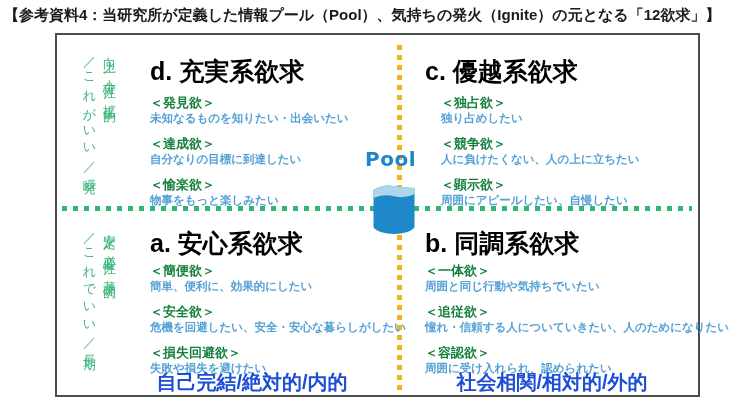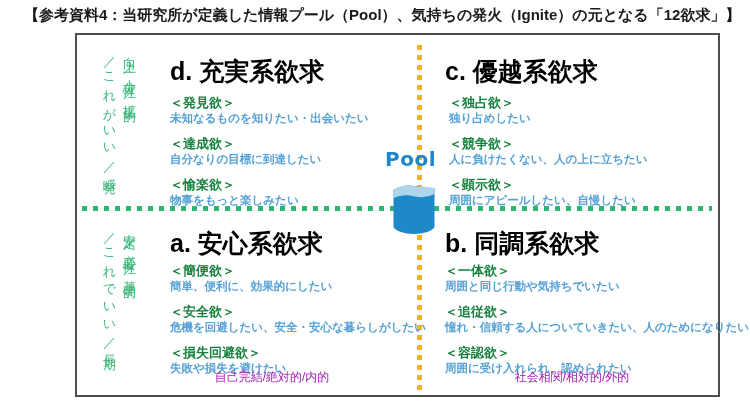--- a/index.html
+++ b/index.html
@@ -1,18 +1,18 @@
 <!DOCTYPE html>
 <html><head>
 <meta charset="utf-8">
 <style>
   * { margin:0; padding:0; box-sizing:border-box; }
   html,body { width:750px; height:419px; background:#ffffff; overflow:hidden;
     font-family:"Liberation Sans","DejaVu Sans",sans-serif; }
-  .stage { position:relative; width:622px; height:419px; background:#fff;margin-left:20px; }
+  .stage { position:relative; width:622px; height:419px; background:#fff; }
 
   .doc-title { position:absolute; left:4px; top:6px; width:600px;
     font-size:15px; font-weight:bold; color:#1a1a1a; letter-spacing:0px; white-space:nowrap; }
 
   .frame { position:absolute; left:55px; top:33px; width:645px; height:364px;
     border:2px solid #4d4d4d; background:#fff; }
 
   
   .v-line { position:absolute; left:340px; top:10px; width:5px; height:346px;
     background:repeating-linear-gradient(to bottom,#f2b41c 0 5px,transparent 5px 10px); }
@@ -29,34 +29,34 @@
   
   .q-title { position:absolute; font-size:25px; font-weight:bold; color:#000000; white-space:nowrap; }
   .q-items { position:absolute; }
   .q-item { margin-bottom:10px; }
   .q-item .lbl { font-size:13px; font-weight:bold; color:#15803d; line-height:16px; white-space:nowrap; }
   .q-item .dsc { font-size:11.5px; font-weight:600; color:#54a1d6; line-height:15px; white-space:nowrap; }
 
   .qt-d { left:93px;  top:20px; }
   .qi-d { left:93px;  top:60px; }
   .qt-c { left:368px; top:20px; }
-  .qi-c { left:372px; top:60px; }
+  .qi-c { left:384px; top:60px; }
   .qt-a { left:93px;  top:192px;text-align:right; }
   .qi-a { left:93px;  top:228px; }
   .qt-b { left:368px; top:192px; }
   .qi-b { left:368px; top:228px; }
 
   
   .pool-logo { position:absolute; left:308px; top:112px; width:60px;
     font-size:20px; font-weight:800; color:#1d87c9; letter-spacing:0.5px;
     font-family:"DejaVu Sans","Liberation Sans",sans-serif; }
   .pool-cyl { position:absolute; left:315px; top:145px; }
 
   
-  .o-caption { position:absolute; font-size:12px; font-weight:normal; color:#a21caf;
+  .o-caption { position:absolute; font-size:20px; font-weight:bold; color:#1d4ed8;
     width:210px; text-align:center; white-space:nowrap; }
   .o-left  { left:90px;  top:334px; }
   .o-right { left:390px; top:334px; }
 </style>
 </head>
 <body>
 
 <div class="stage">
 
   <div class="doc-title">【参考資料4：当研究所が定義した情報プール（Pool）、気持ちの発火（Ignite）の元となる「12欲求」】</div>

